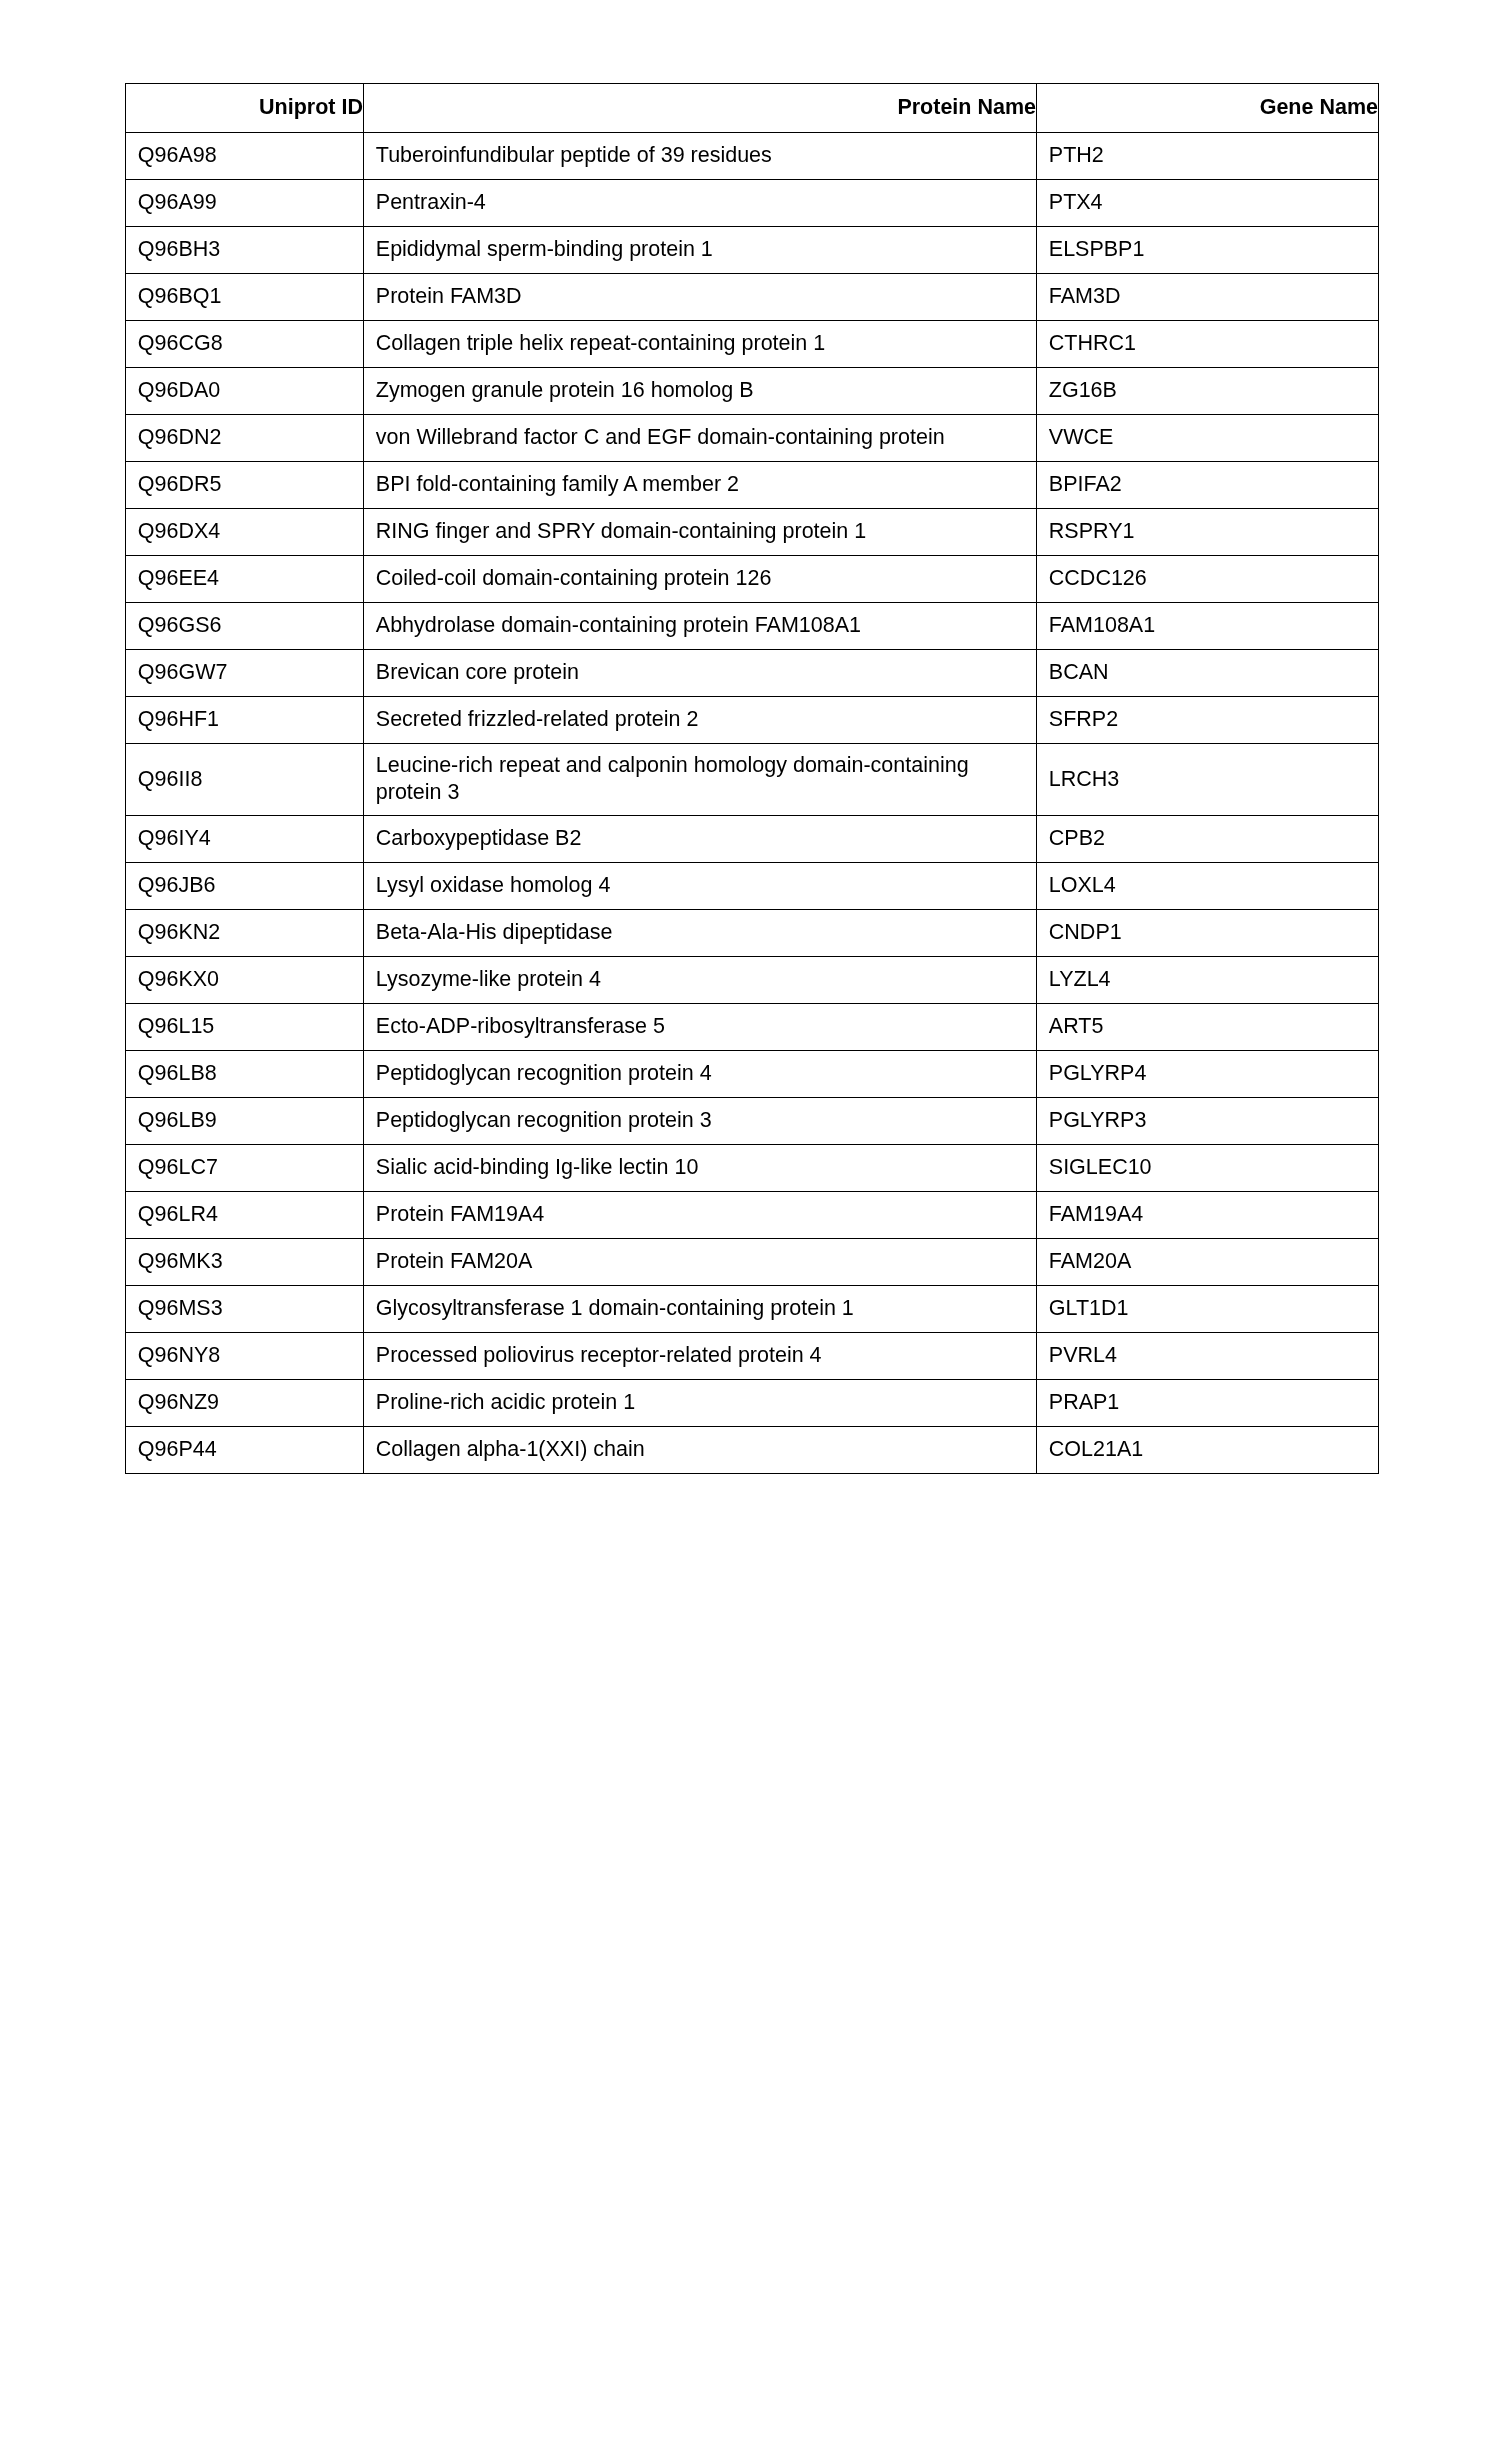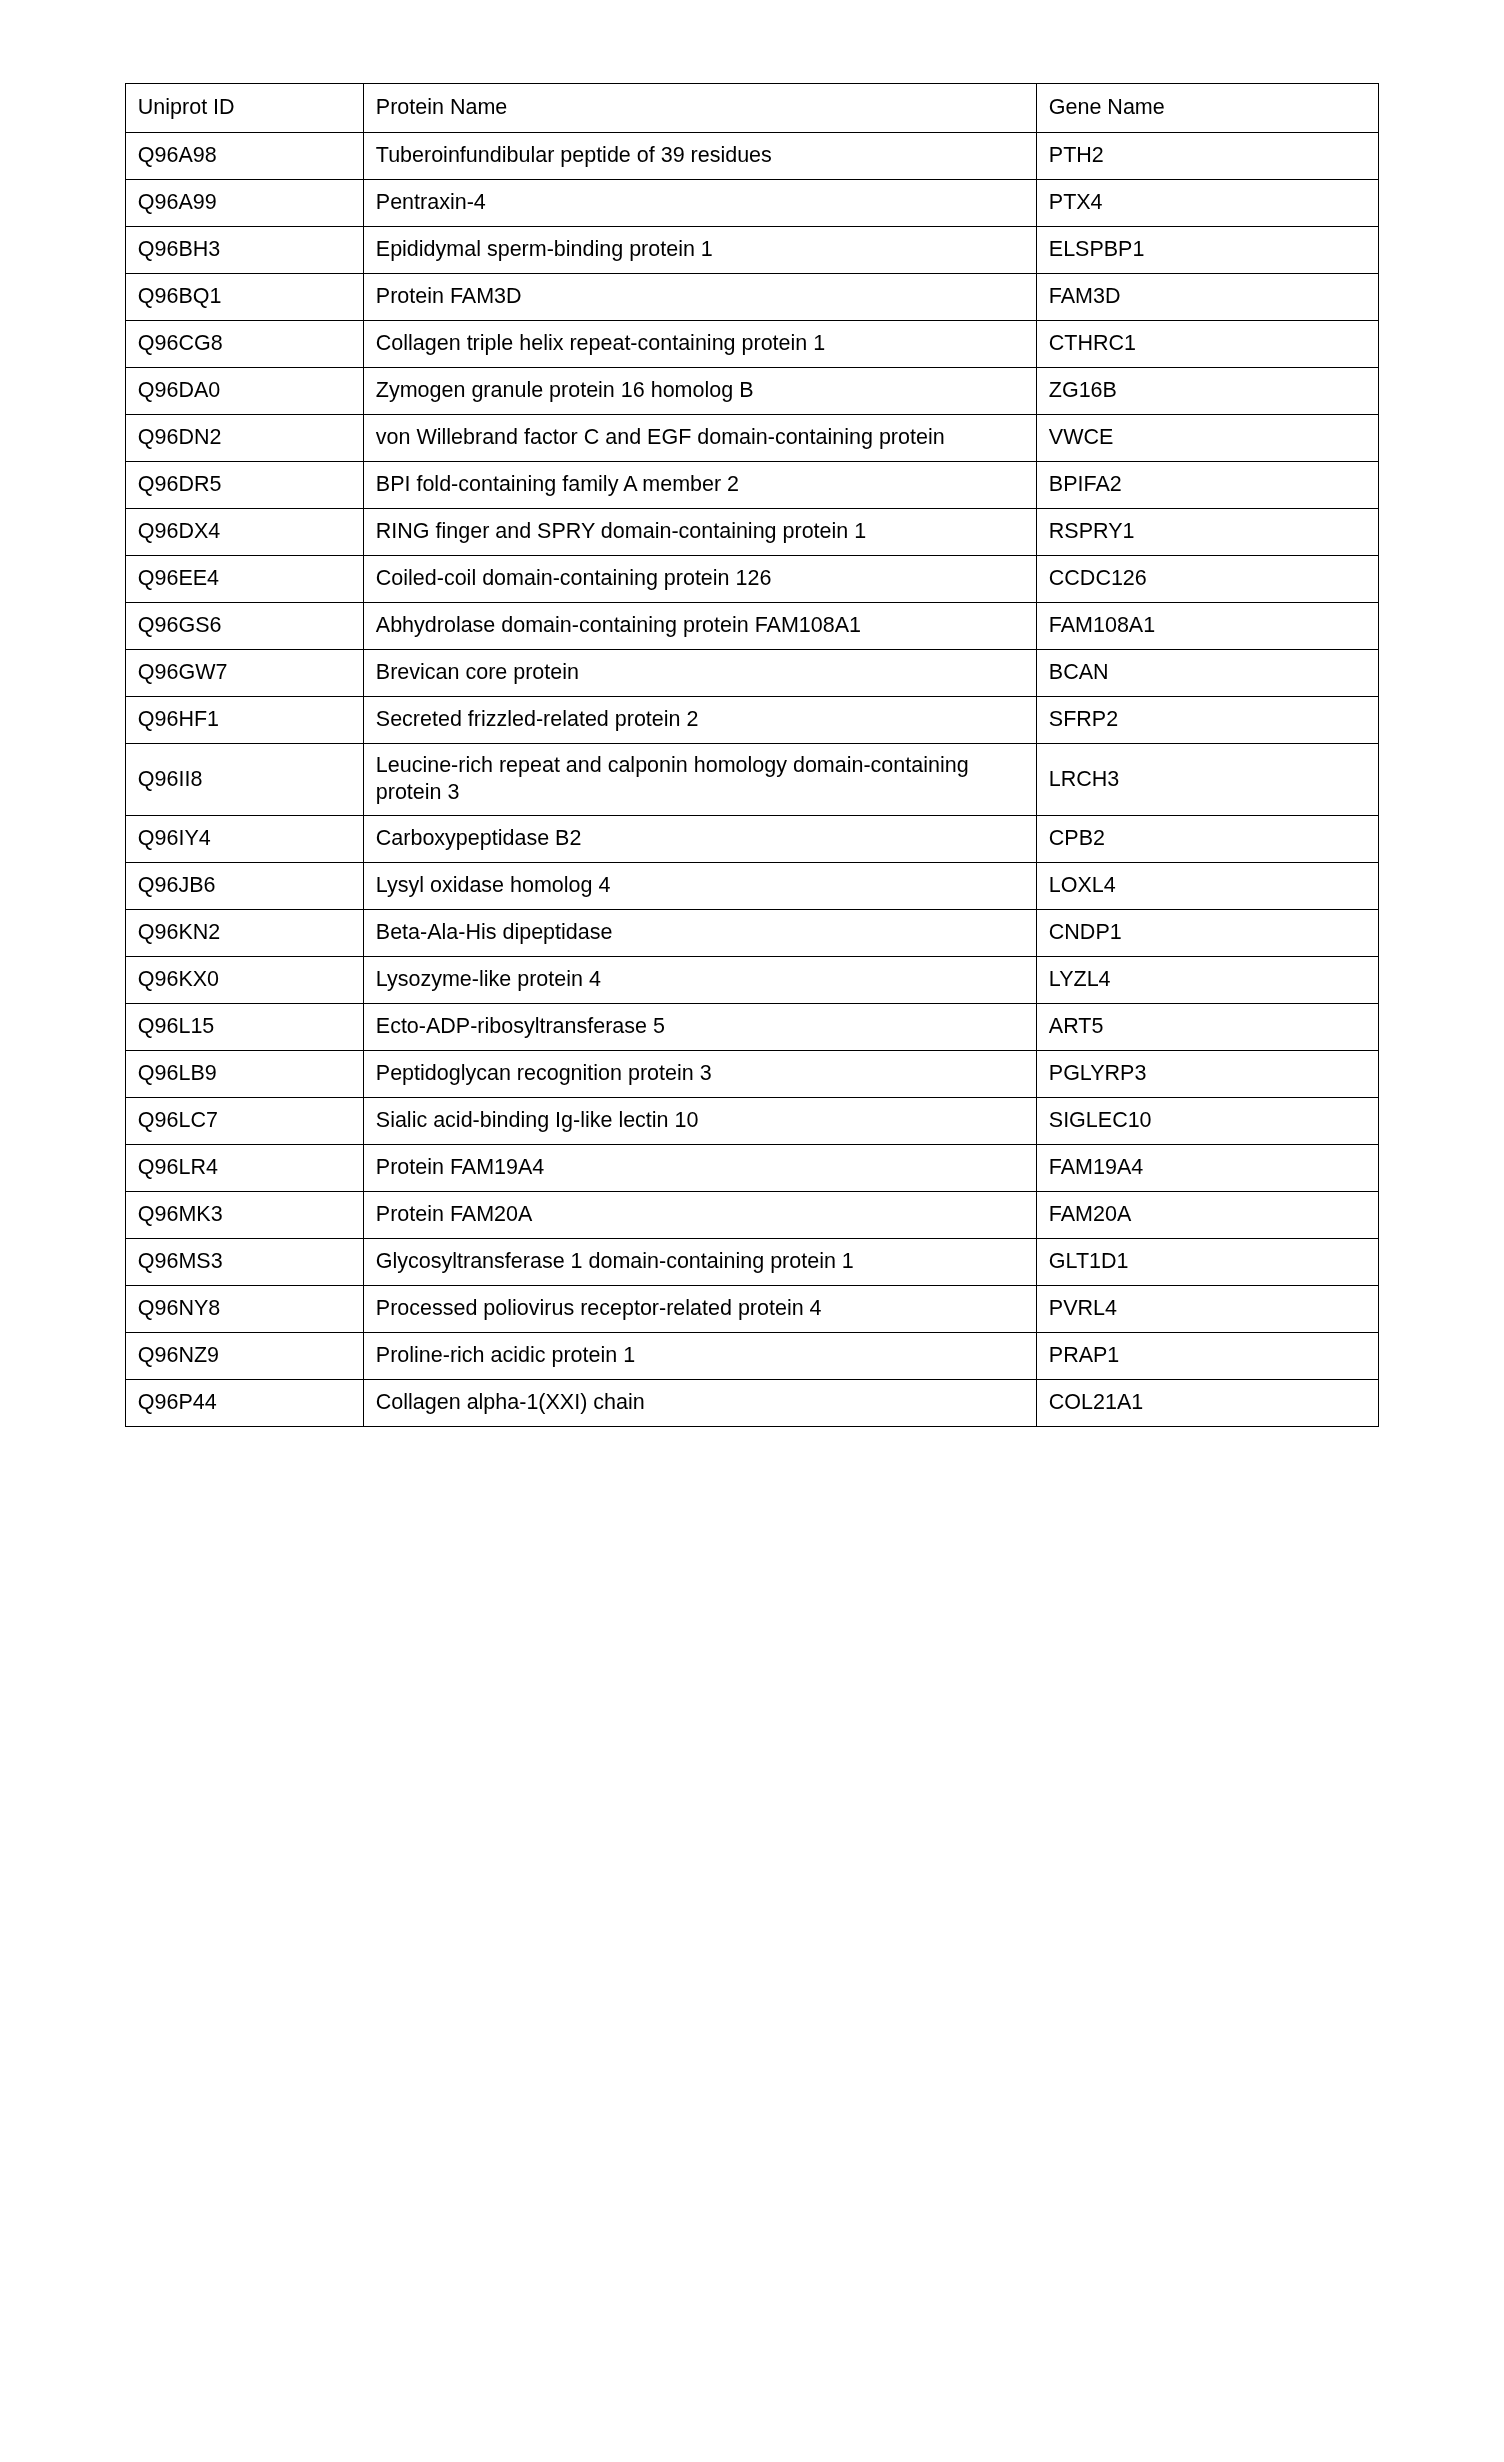--- a/index.html
+++ b/index.html
@@ -47,23 +47,24 @@
   table.protein-table td {
     border: 1.3px solid #000000;
     padding: 7.6px 0 7.6px 11.8px;
     vertical-align: middle;
     text-align: left;
     word-wrap: break-word;
     overflow-wrap: break-word;
   }
 
   table.protein-table thead th {
-    font-weight: normal;
+    font-weight: bold;
     padding-top: 10px;
     padding-bottom: 10px;
+    text-align: right;
   }
 
   table.protein-table tbody td {
     font-weight: normal;
   }
 
   
   table.protein-table tbody tr { height: 47px; }
 
   .cell-uniprot { white-space: nowrap; }
@@ -177,20 +178,25 @@
             <td class="cell-uniprot">Q96KX0</td>
             <td class="cell-protein">Lysozyme-like protein 4</td>
             <td class="cell-gene">LYZL4</td>
           </tr>
           <tr>
             <td class="cell-uniprot">Q96L15</td>
             <td class="cell-protein">Ecto-ADP-ribosyltransferase 5</td>
             <td class="cell-gene">ART5</td>
           </tr>
           <tr>
+            <td class="cell-uniprot">Q96LB8</td>
+            <td class="cell-protein">Peptidoglycan recognition protein 4</td>
+            <td class="cell-gene">PGLYRP4</td>
+          </tr>
+          <tr>
             <td class="cell-uniprot">Q96LB9</td>
             <td class="cell-protein">Peptidoglycan recognition protein 3</td>
             <td class="cell-gene">PGLYRP3</td>
           </tr>
           <tr>
             <td class="cell-uniprot">Q96LC7</td>
             <td class="cell-protein">Sialic acid-binding Ig-like lectin 10</td>
             <td class="cell-gene">SIGLEC10</td>
           </tr>
           <tr>

